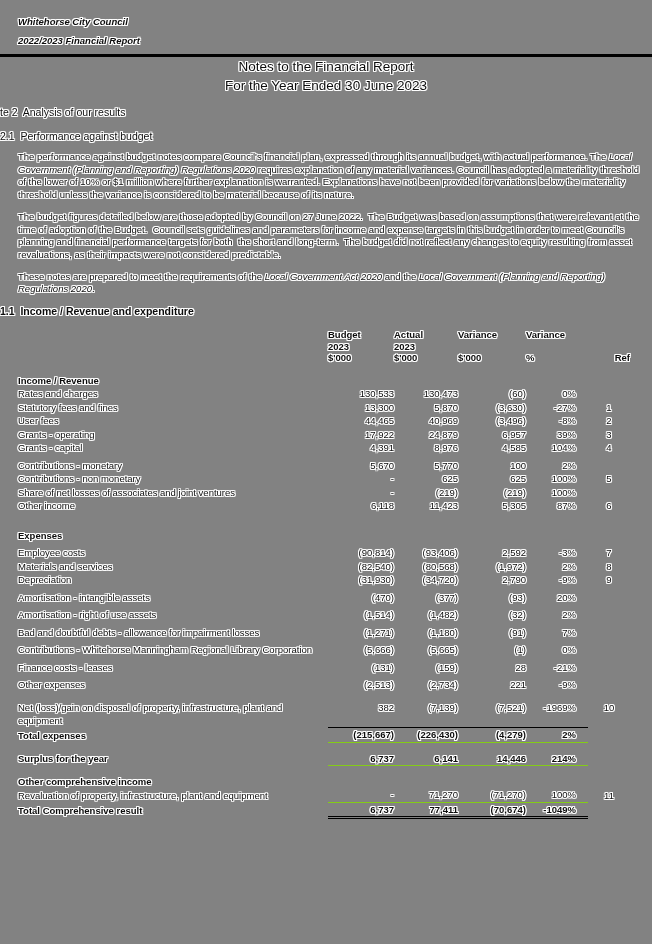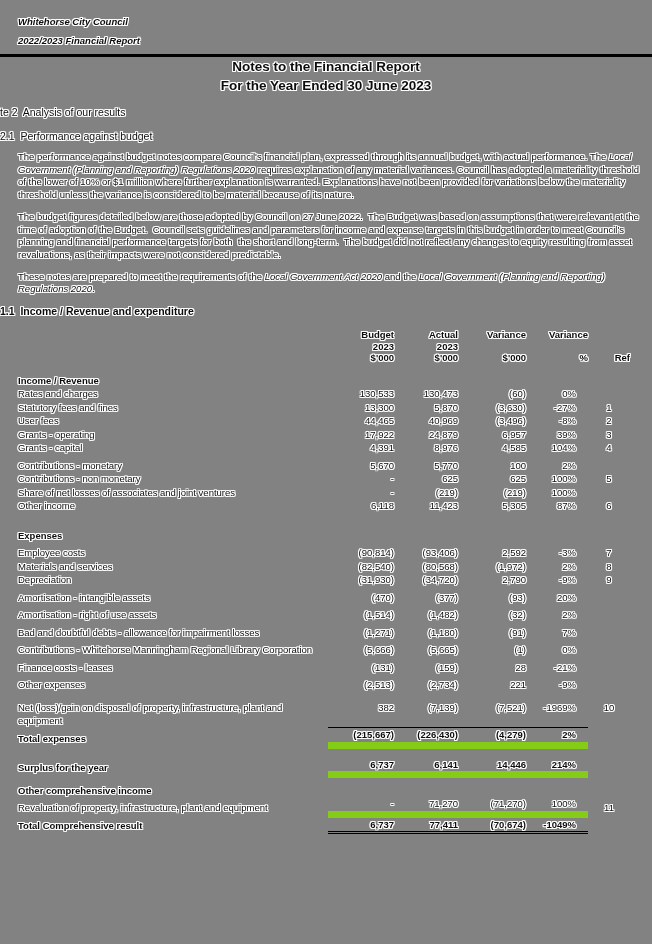--- a/index.html
+++ b/index.html
@@ -8,43 +8,43 @@
     background:#828282;
     color:#0d0d0d;
     font-family:"Liberation Sans",sans-serif;
     text-shadow:-1px 0 #fff,1px 0 #fff,0 -1px #fff,0 1px #fff,
                 -1px -1px #fff,1px -1px #fff,-1px 1px #fff,1px 1px #fff;
   }
   .pre{white-space:pre-wrap}
   .topbar{padding:16px 18px 0}
   .org{font-weight:bold;font-style:italic;font-size:9.5px;line-height:11px;margin:0 0 8px}
   .rule{border-top:3px solid #000;height:0;margin-top:1px}
-  .title{text-align:center;font-weight:bold;font-size:13.5px;line-height:16.5px;margin-top:2px}
+  .title{text-align:center;font-weight:normal;font-size:13.5px;line-height:16.5px;margin-top:2px}
   .h-note{font-weight:normal;font-size:10.5px;line-height:12px;margin:12px 0 0 0}
   .h-sub{font-weight:bold;font-size:10.5px;line-height:12px;margin:9px 0 0 0}
   .para{margin:9px 18px 0;width:628px;font-size:9.5px;line-height:12.7px}
   .para i{font-style:italic}
   table{border-collapse:collapse;table-layout:fixed;width:612px;margin:12px 0 0 18px;font-size:9.5px}
   col.c-lbl{width:310px}col.c-bud{width:66px}col.c-act{width:64px}
   col.c-var{width:68px}col.c-pct{width:62px}col.c-ref{width:42px}
   th,td{padding:0;vertical-align:bottom;line-height:13.5px;font-weight:normal}
-  thead th{font-weight:bold;text-align:right;line-height:11.5px}
+  thead th{font-weight:bold;text-align:left;line-height:11.5px}
   thead th.ref{text-align:right}
   thead tr.spacer td{height:10px}
   td.num{text-align:right}
   td.pct{padding-right:12px}
   td.ref{text-align:center}
   tr.b td{font-weight:bold}
   tr.sec td{font-weight:bold}
   tr.wrap td{vertical-align:top}
   tr.g1>td{padding-top:4px}
   tr.g2>td{padding-top:9px}
   tr.g3>td{padding-top:16px}
   td.lt{border-top:1px solid #000}
-  td.lb{border-bottom:7px solid #84cc16}
+  td.lb{border-bottom:1px solid #84cc16}
   td.lb2{border-bottom:3px double #000}
 </style>
 </head>
 <body>
 
 <div class="topbar">
   <div class="org">Whitehorse City Council</div>
   <div class="org">2022/2023 Financial Report</div>
 </div>
 

